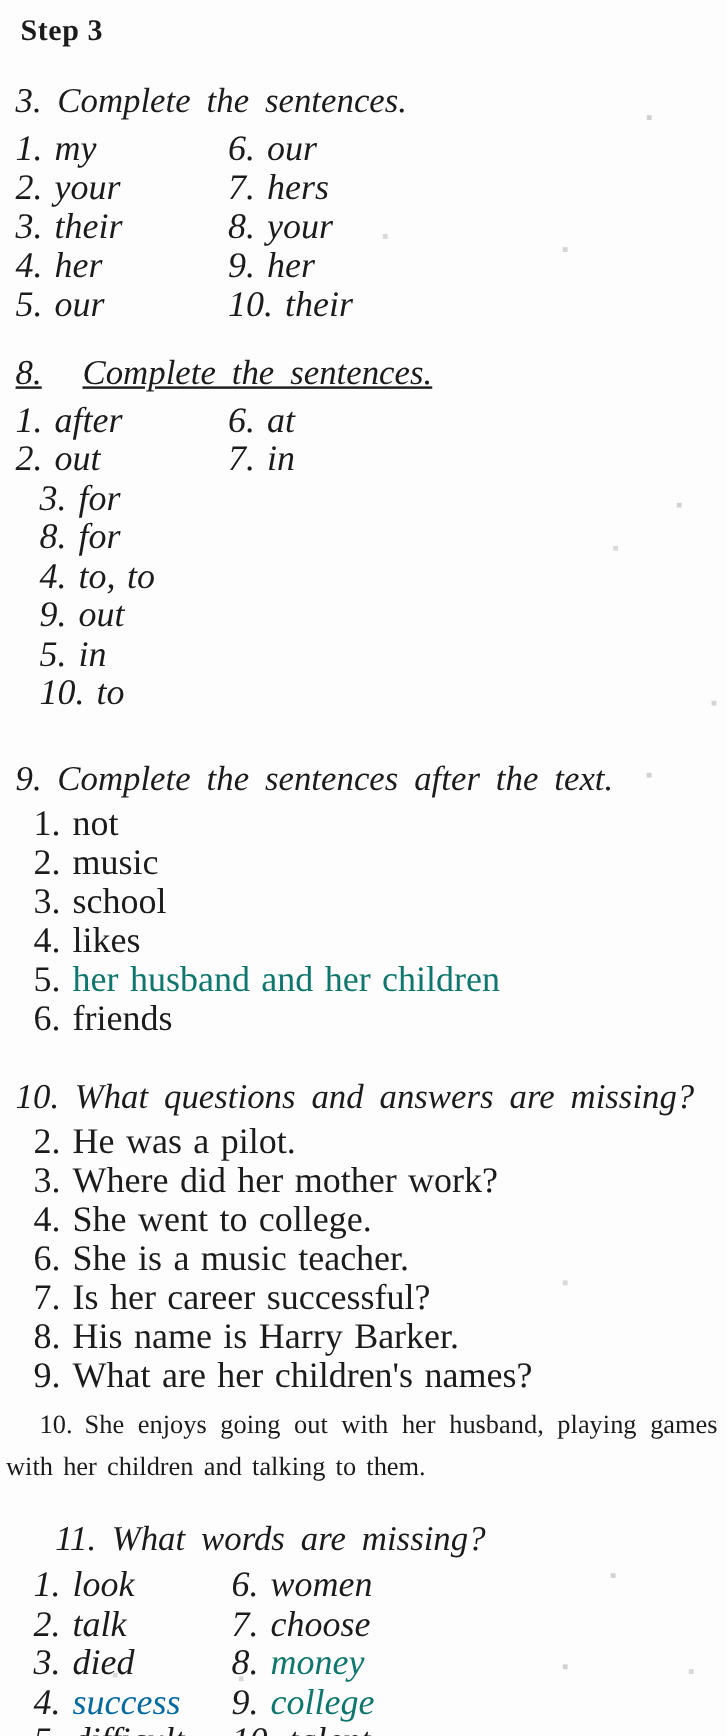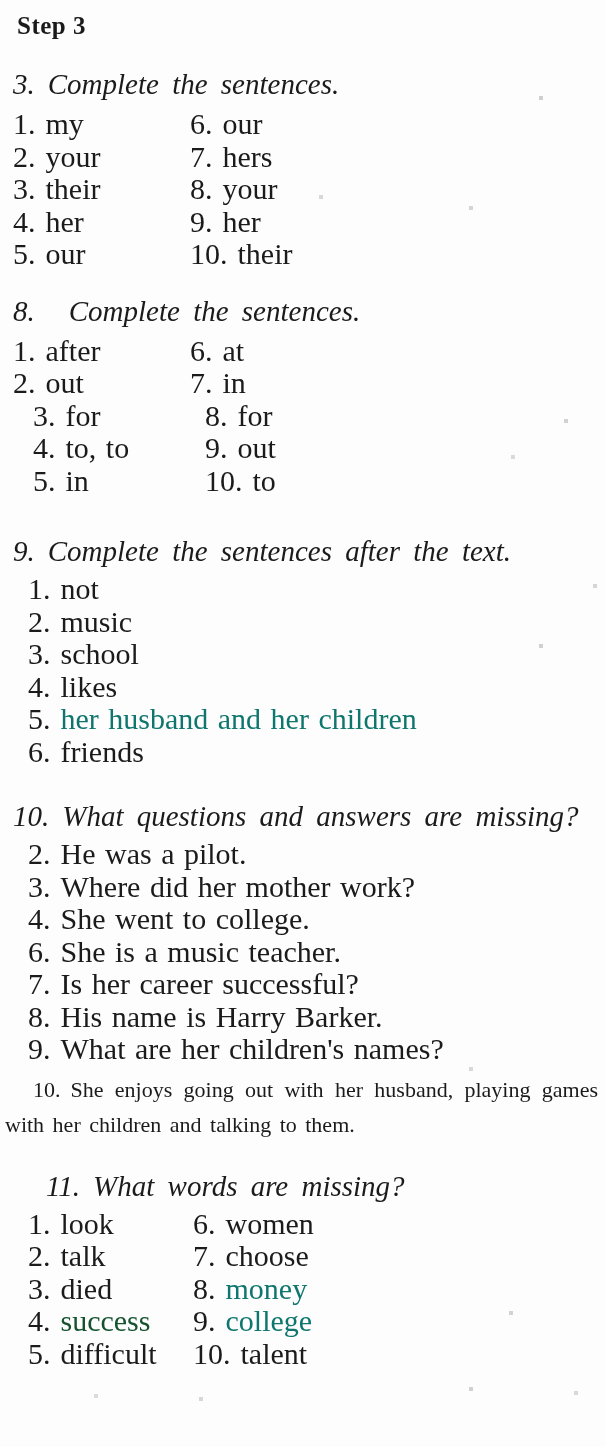--- a/index.html
+++ b/index.html
@@ -24,44 +24,44 @@
     margin: 0; line-height: 36px; word-spacing: 6px;
   }
   .h-num { margin-right: 13px; }
   .h-num.wide { margin-right: 34px; }
   .h-indent { margin-left: 20px; }
 
   .grid, .list { margin: 6px 0 0 0; }
   .row { line-height: 32.5px; font-size: 30px; word-spacing: 2px; }
   .num { margin-right: 10px; }
   .two-col { display: flex; }
-  .cell { display: block; }
+  .cell { display: block; font-style: italic; }
   .c1 { width: 177px; flex: none; }
 
-  .ex8 .row.ind { padding-left: 20px; }
+  .ex8 .row.ind { padding-left: 20px; flex-direction: column; }
   .ex8 .row.ind .c1 { width: 172px; }
 
   .ex9 .list, .ex10 .list { margin-left: 15px; margin-top: 4px; }
   .ex9 h2 { margin-top: 36px; }
   .ex3 h2 { margin-top: 20px; }
-  .ex8 h2 { margin-top: 22px; }
+  .ex8 h2 { margin-top: 22px; text-decoration: underline; }
   .ex10 h2 { margin-top: 30px; }
   .ex11 h2 { margin-top: 26px; margin-left: 33px; }
   .ex11 .grid { margin-left: 15px; margin-top: 4px; }
   .ex11 .c1 { width: 165px; }
 
   .para {
     font-size: 22px; line-height: 35px;
     text-align: justify; text-indent: 28px;
     margin: 6px 0 0 -8px; word-spacing: 3px;
   }
   .para .num { margin-right: 10px; }
 
   .faded { color: #0f766e; }
-  .faded-light { color: #14532d; }
+  .faded-light { color: #0369a1; }
 
   .scan-noise {
     position: absolute; top: 0; left: 0;
     width: 2px; height: 2px; background: transparent; pointer-events: none;
     box-shadow:
       540px 97px 0 1px #cfcfcf, 320px 196px 0 1px #d8d8d8,
       470px 207px 0 1px #d4d4d4, 565px 420px 0 1px #d2d2d2,
       512px 456px 0 1px #dadada, 540px 645px 0 1px #d0d0d0,
       594px 585px 0 1px #d6d6d6, 470px 1068px 0 1px #d8d8d8,
       510px 1312px 0 1px #d3d3d3, 200px 1398px 0 1px #d7d7d7,

